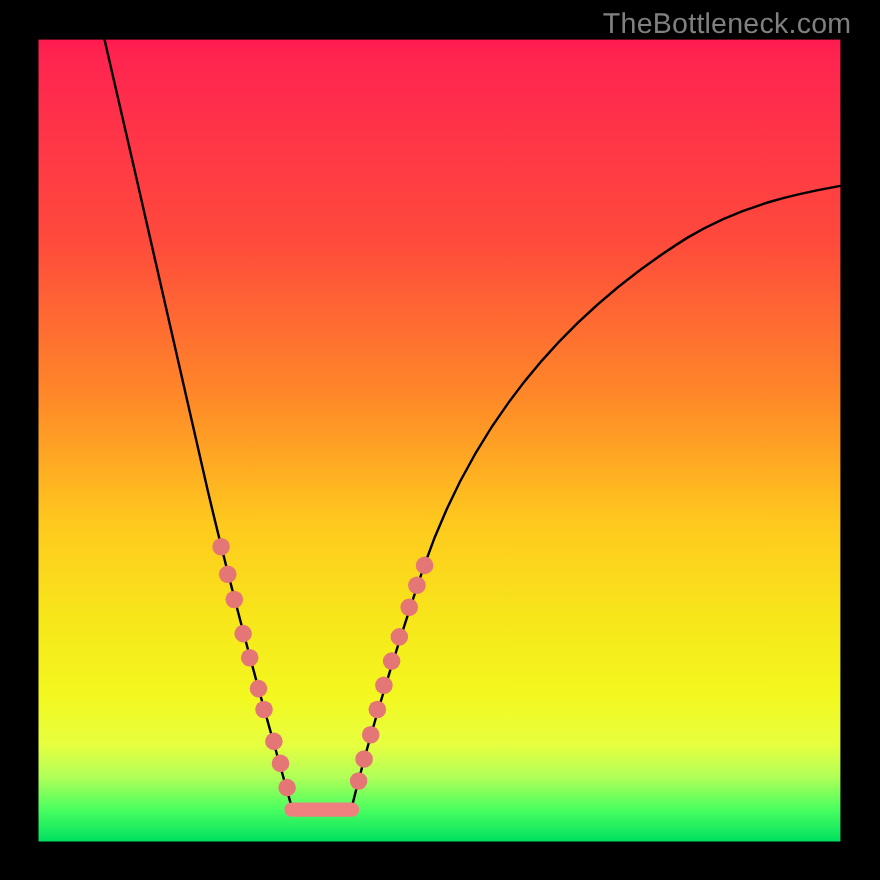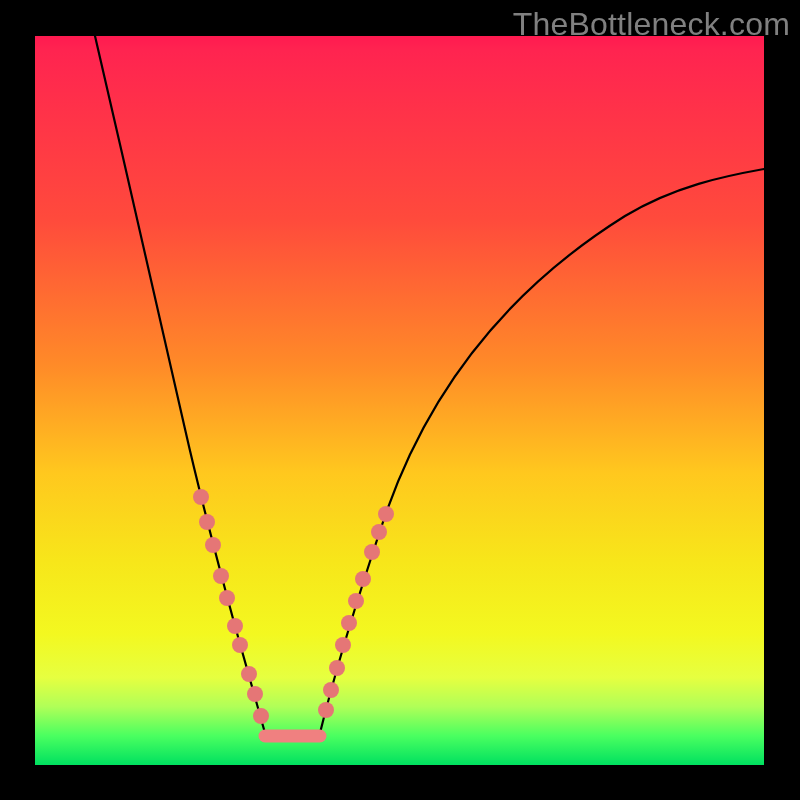--- a/index.html
+++ b/index.html
@@ -37,22 +37,22 @@
       #f3f820 82%,
       #e6ff40 88%,
       #b0ff58 92%,
       #4aff60 96%,
       #00e060 100%
     );
   }
   .watermark {
     position: absolute;
     top: 6px;
-    right: 10px;
-    font-size: 32px;
+    right: 26px;
+    font-size: 26px;
     font-weight: 400;
     color: #808080;
     letter-spacing: 0.2px;
   }
   svg.curves {
     position: absolute;
     left: 0;
     top: 0;
     width: 729px;
     height: 729px;

